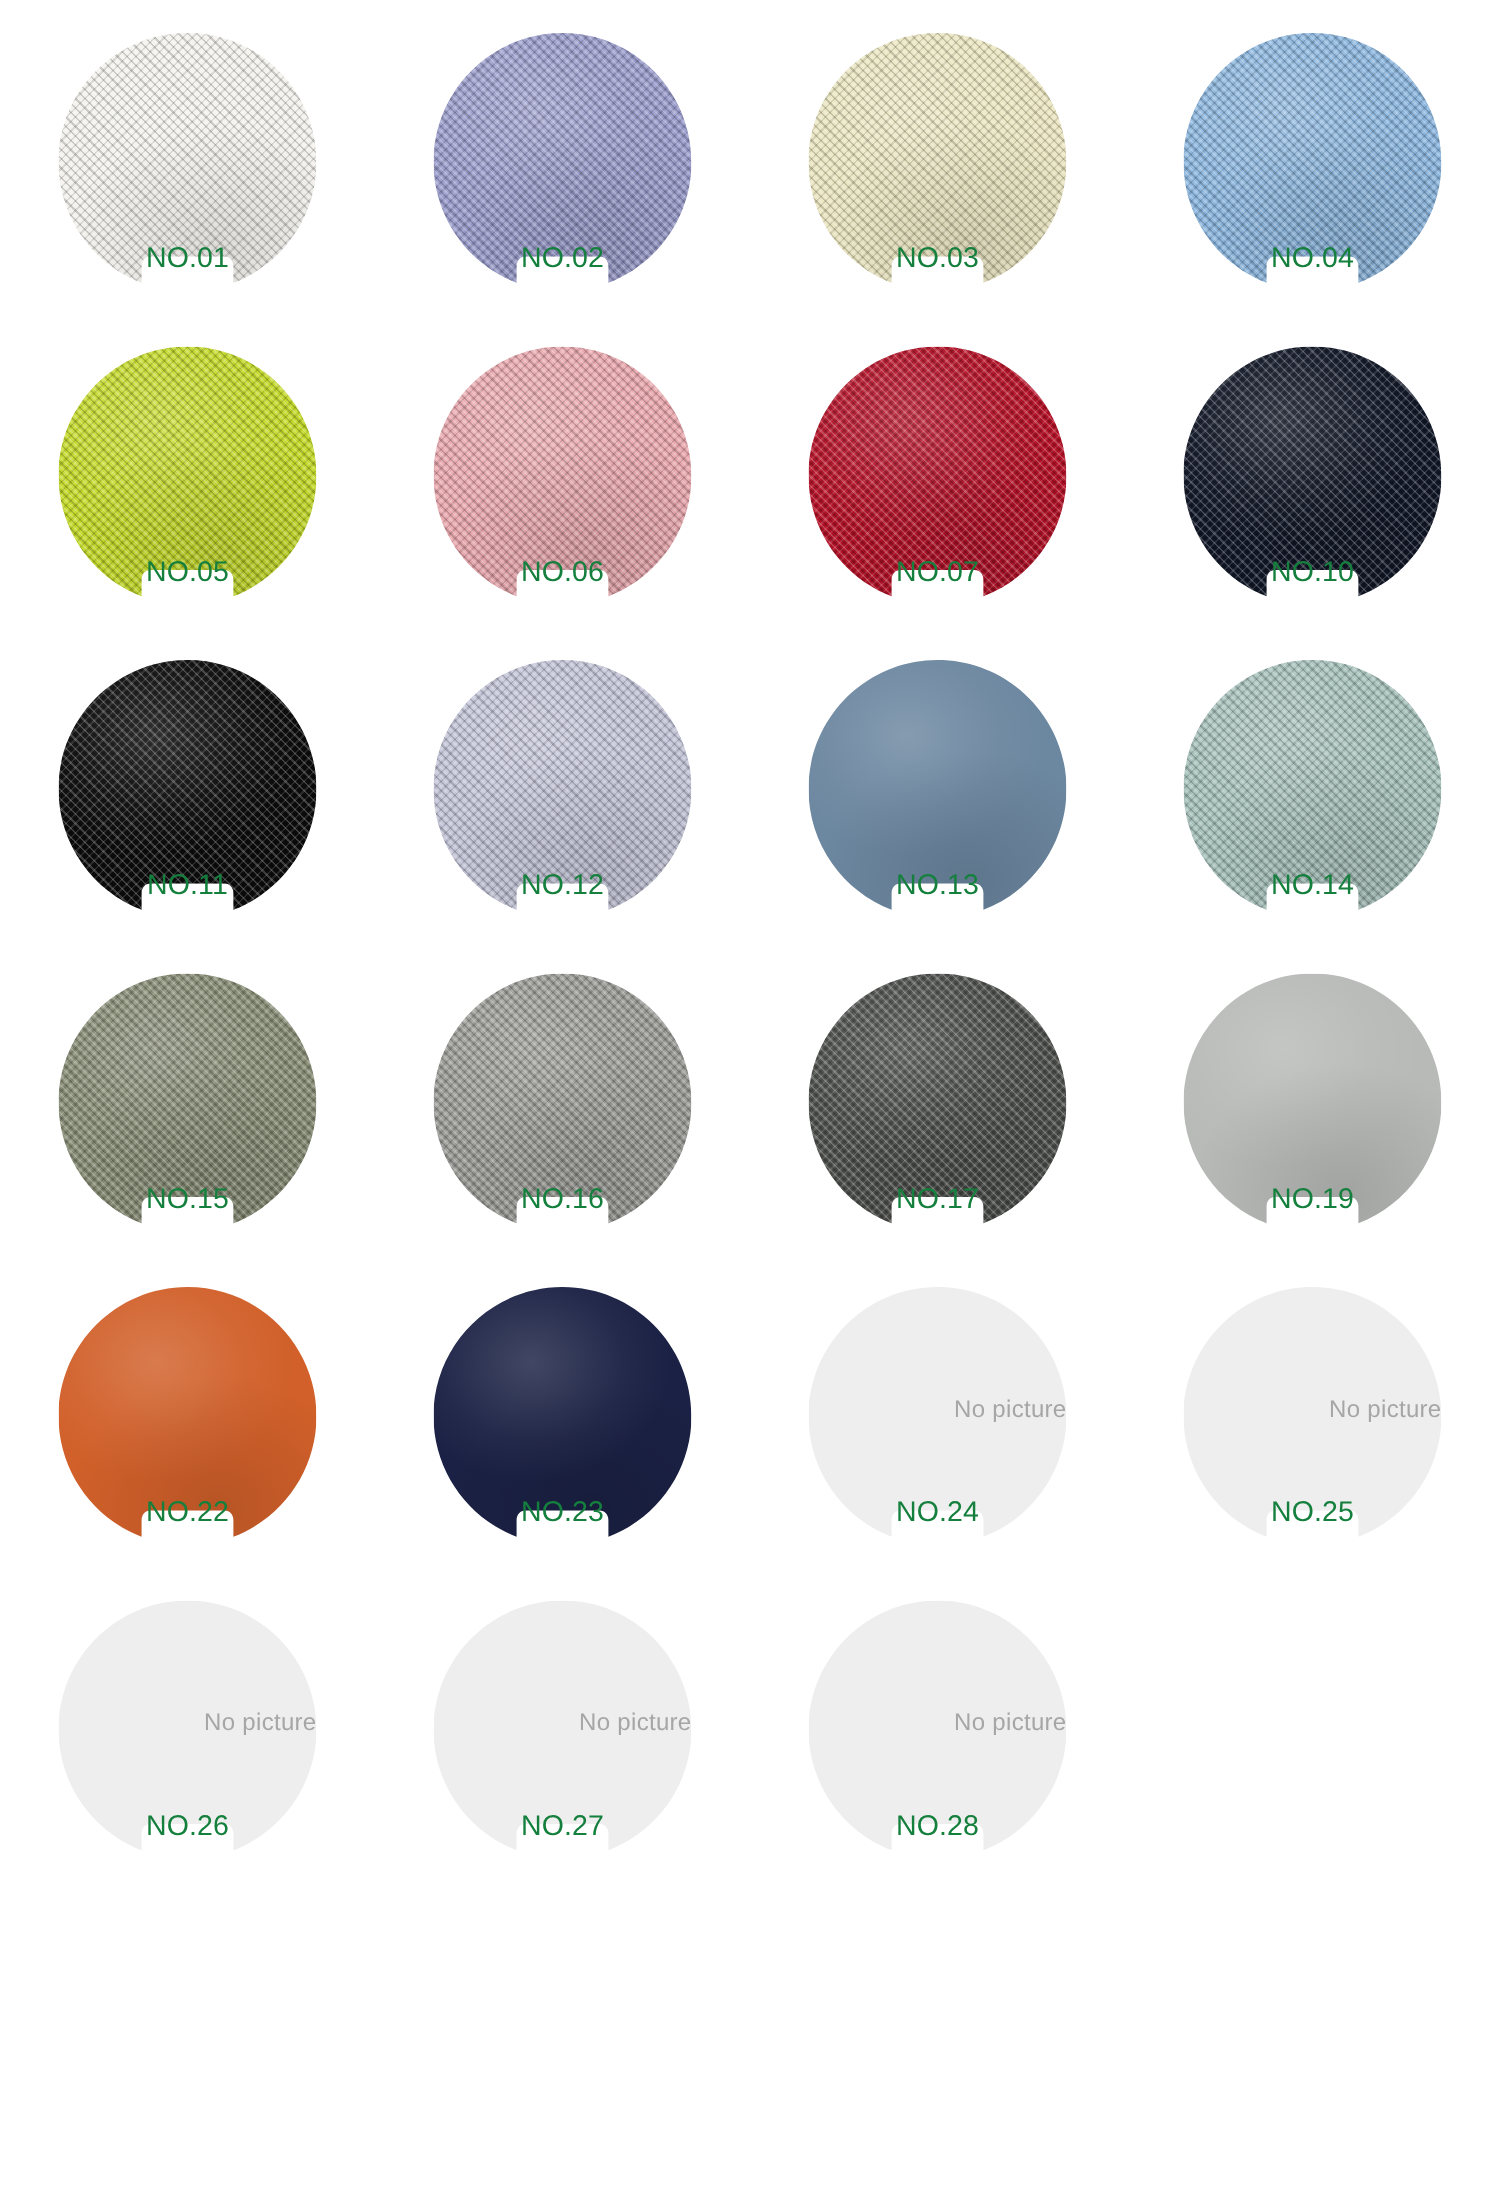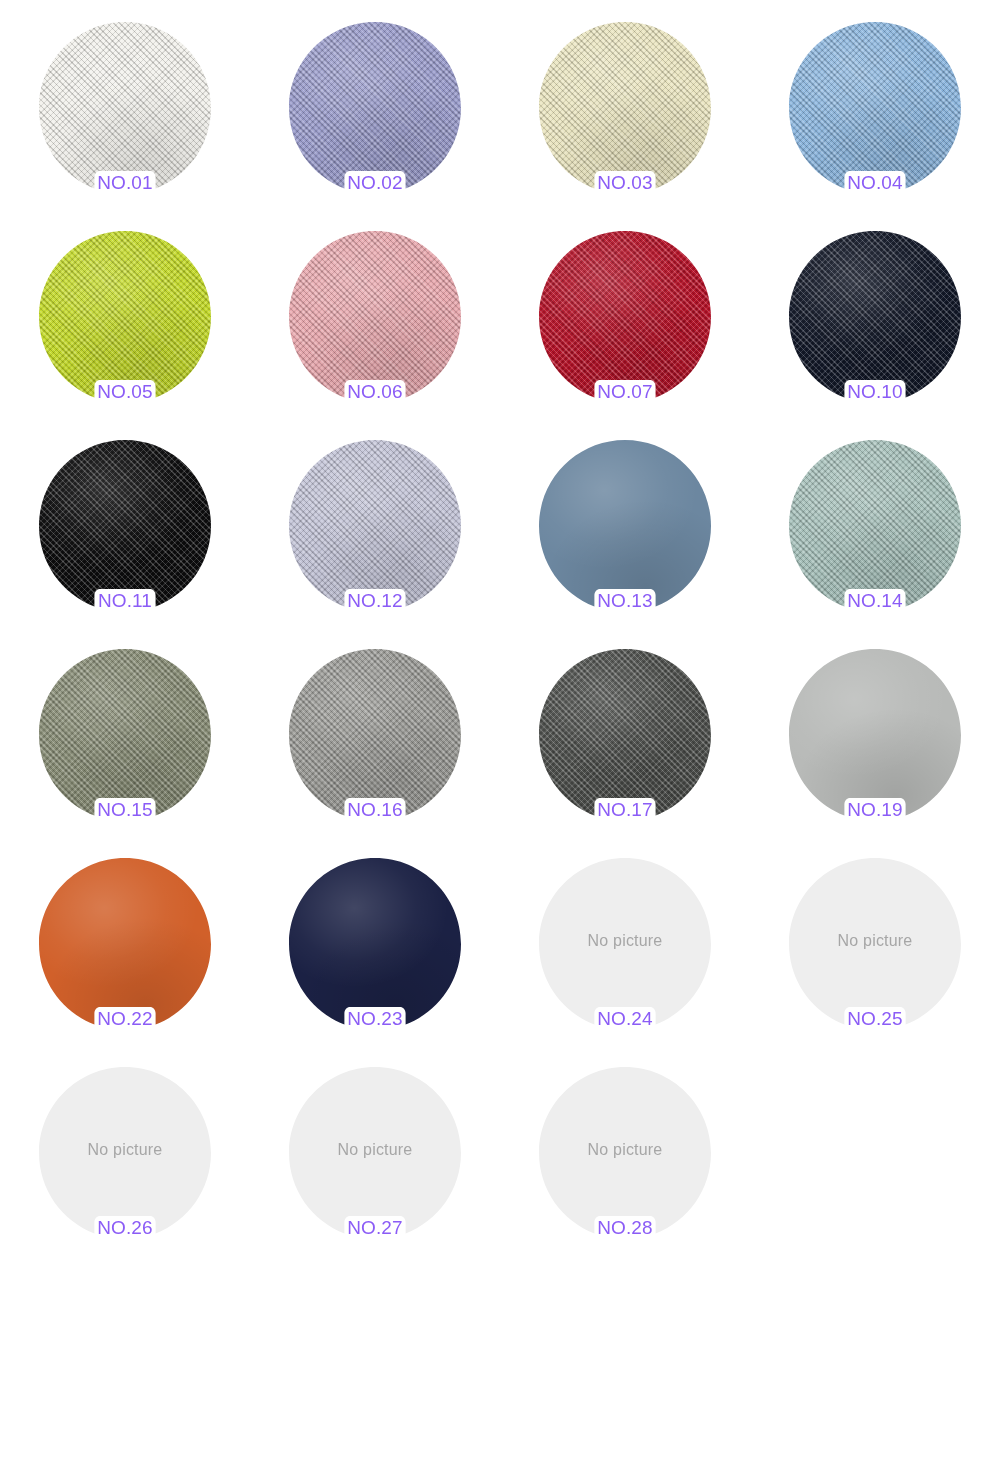--- a/index.html
+++ b/index.html
@@ -114,35 +114,35 @@
   }
   .swatch-disc.placeholder::after { content: none; }
   .swatch-disc.placeholder .shade { background: none; }
 
   .placeholder-text {
     position: absolute;
     left: 0;
     right: 0;
     top: 50%;
     transform: translateY(-58%);
-    text-align: center;
+    text-align: right;
     font-size: 16px;
     color: #a6a6a6;
     font-family: "Liberation Sans", sans-serif;
     letter-spacing: 0.2px;
   }
 
   .swatch-label {
     position: absolute;
     left: 0;
     right: 0;
-    top: 150px;
+    top: 140px;
     text-align: center;
     font-size: 19px;
-    color: #8b5cf6;
+    color: #15803d;
     font-family: "Liberation Sans", sans-serif;
     letter-spacing: 0.1px;
   }
 
   .clip-defs {
     position: absolute;
     width: 0;
     height: 0;
     overflow: hidden;
   }

